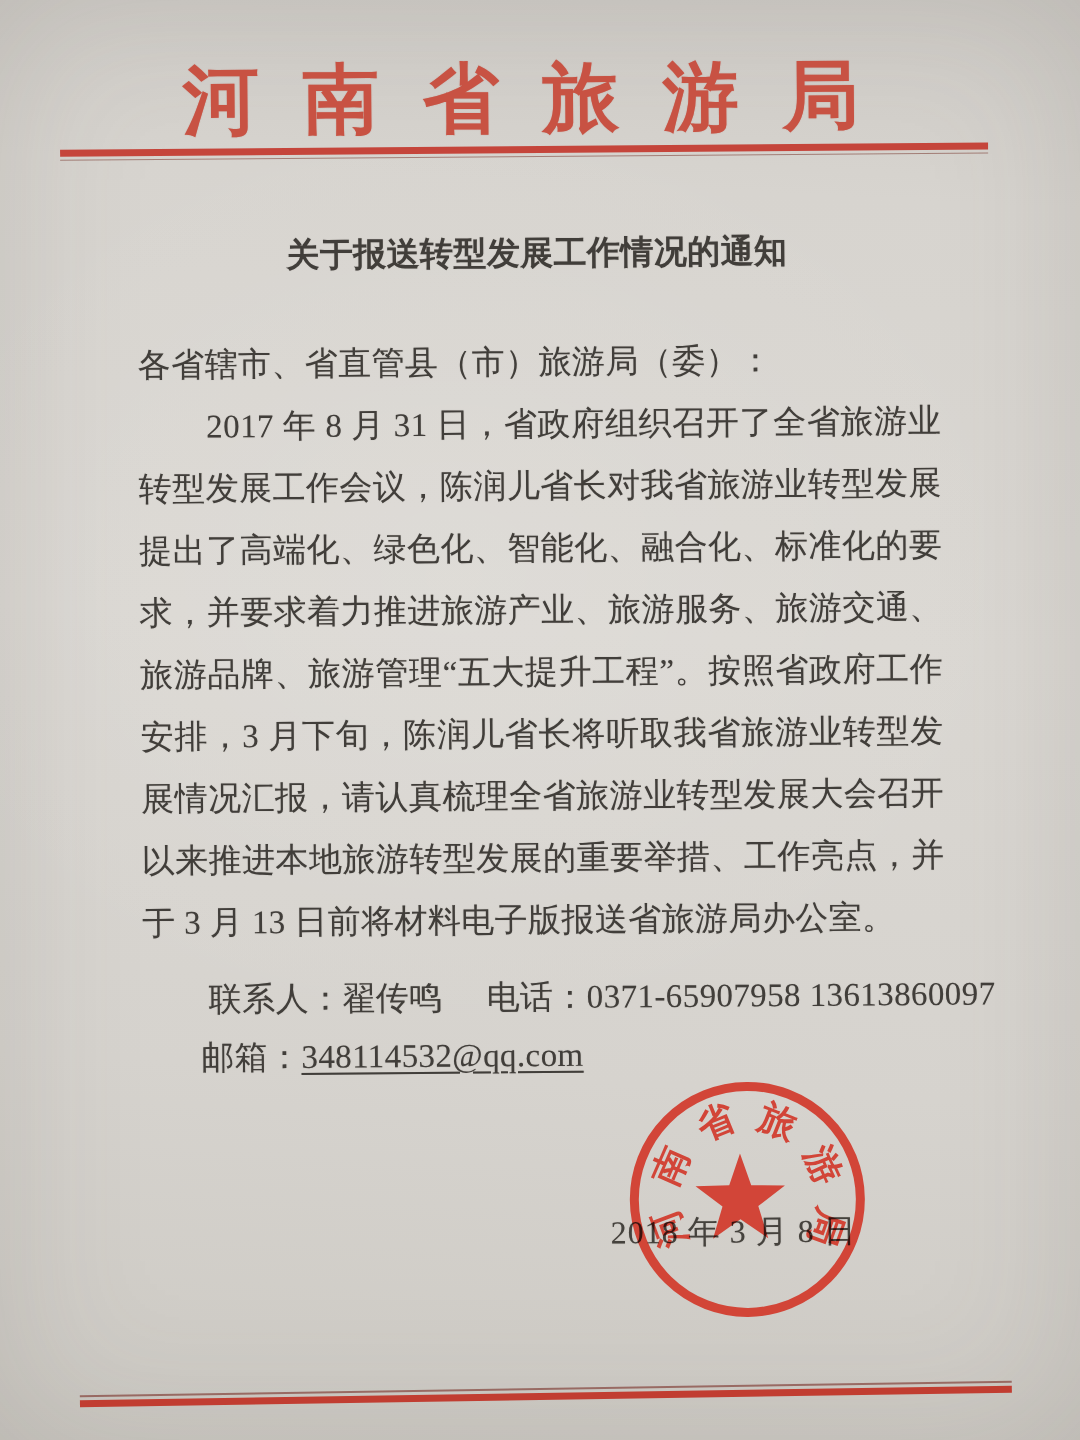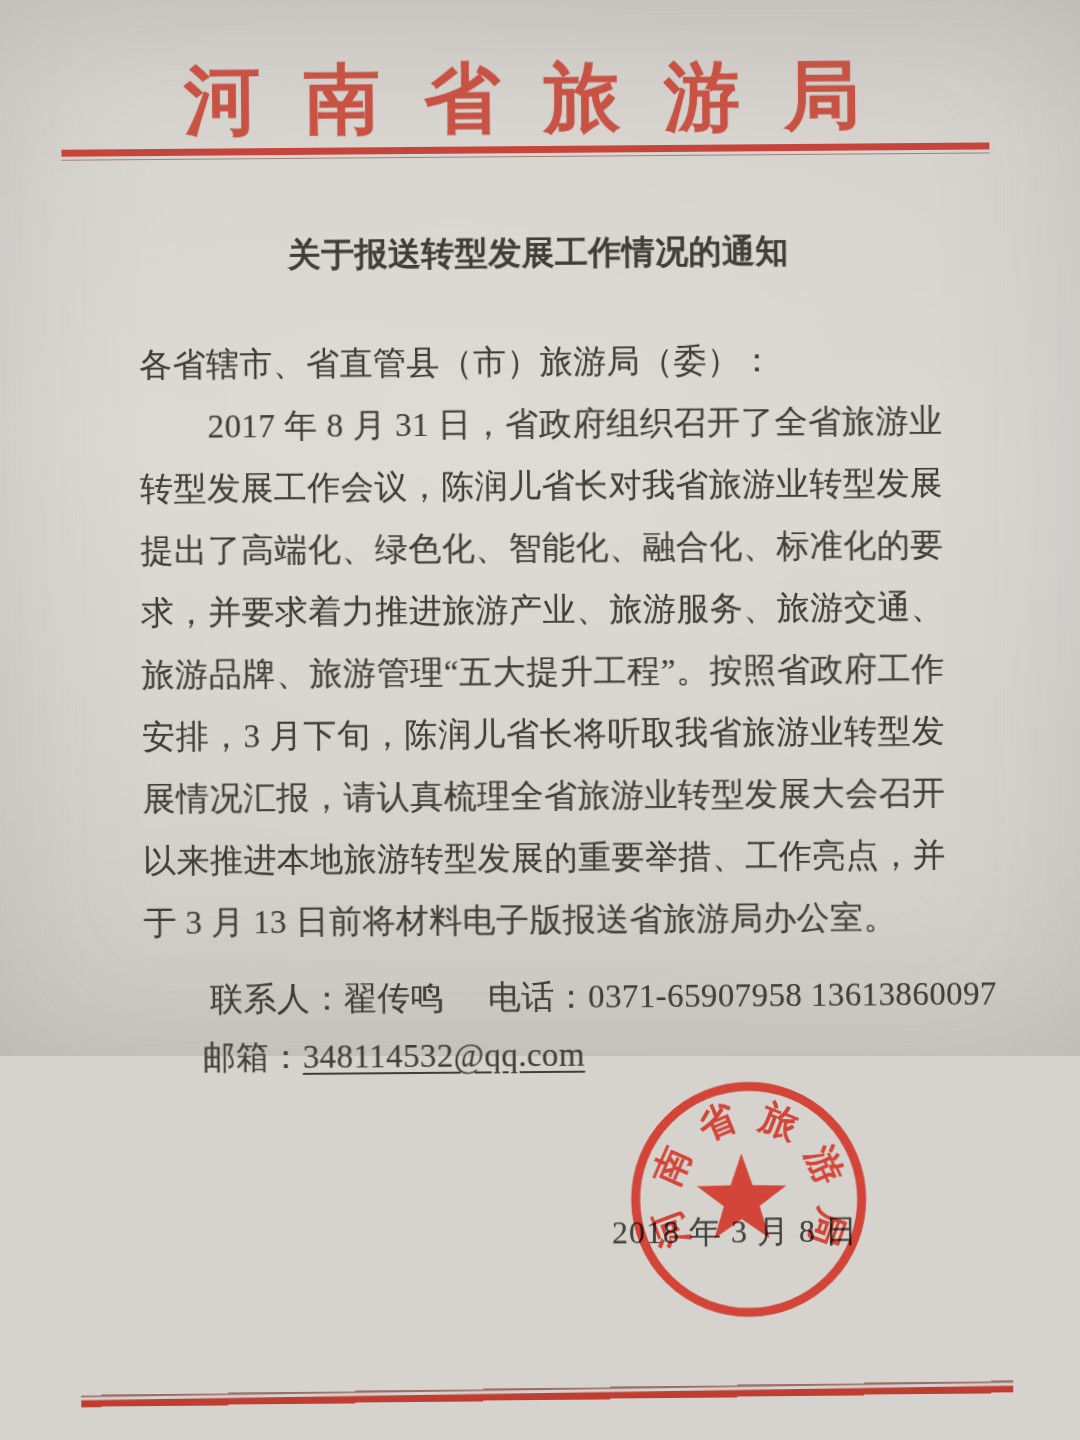--- a/index.html
+++ b/index.html
@@ -6,21 +6,21 @@
   html, body { width: 1080px; height: 1440px; overflow: hidden; }
   body {
     font-family: "Liberation Serif", "DejaVu Serif", serif;
     background:
       radial-gradient(ellipse 980px 760px at 42% 40%, rgba(255,255,255,0.12), rgba(255,255,255,0) 62%),
       linear-gradient(183deg, #cfccc7 0%, #d7d4cf 14%, #dbd8d3 44%, #d7d4cf 74%, #cec B C6 100%);
     background-color: #d6d3ce;
   }
   .page {
     position: relative;
-    width: 1080px; height: 1056px;
+    width: 1080px; height: 1440px;
     background:
       radial-gradient(ellipse 980px 780px at 42% 40%, rgba(255,255,255,0.10), rgba(255,255,255,0) 62%),
       linear-gradient(183deg, #cfccc7 0%, #d7d4cf 14%, #dbd8d3 44%, #d6d3ce 74%, #cdcac4 100%);
     box-shadow: inset 0 0 150px rgba(88,82,75,0.16);
   }
   .sheet {
     position: absolute; inset: 0;
     transform: rotate(-0.45deg);
     transform-origin: 50% 45%;
   }

